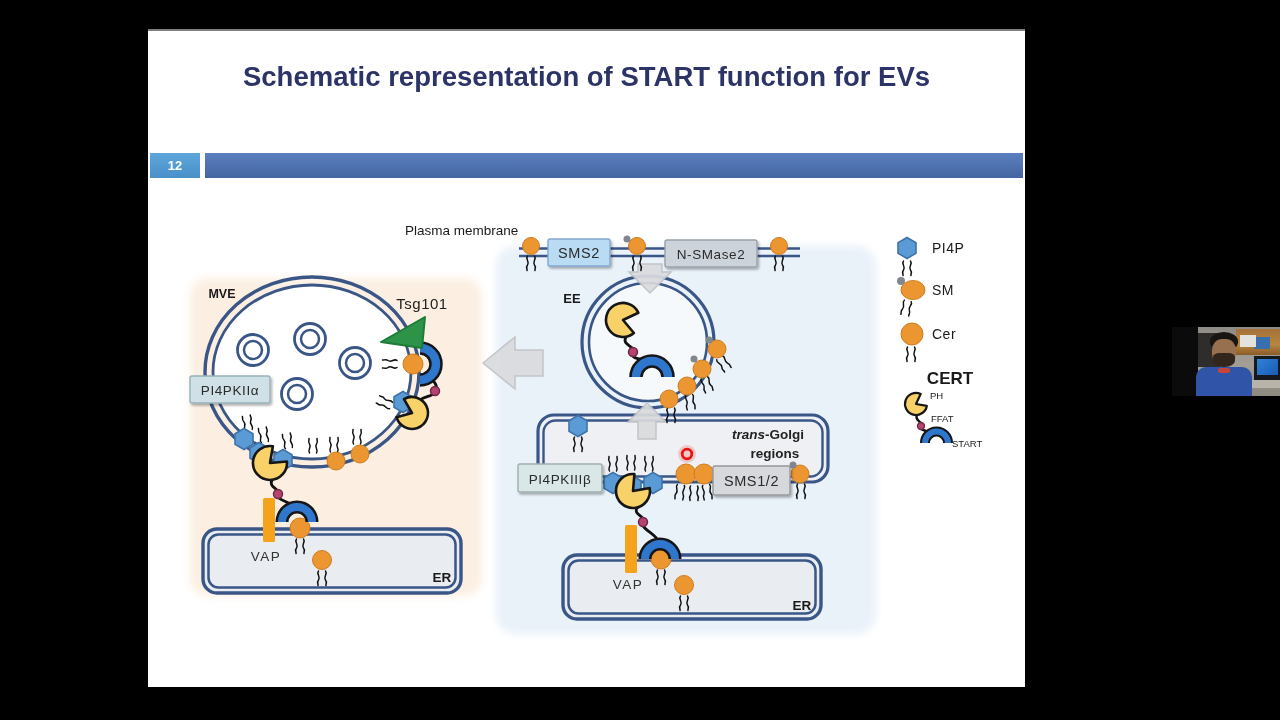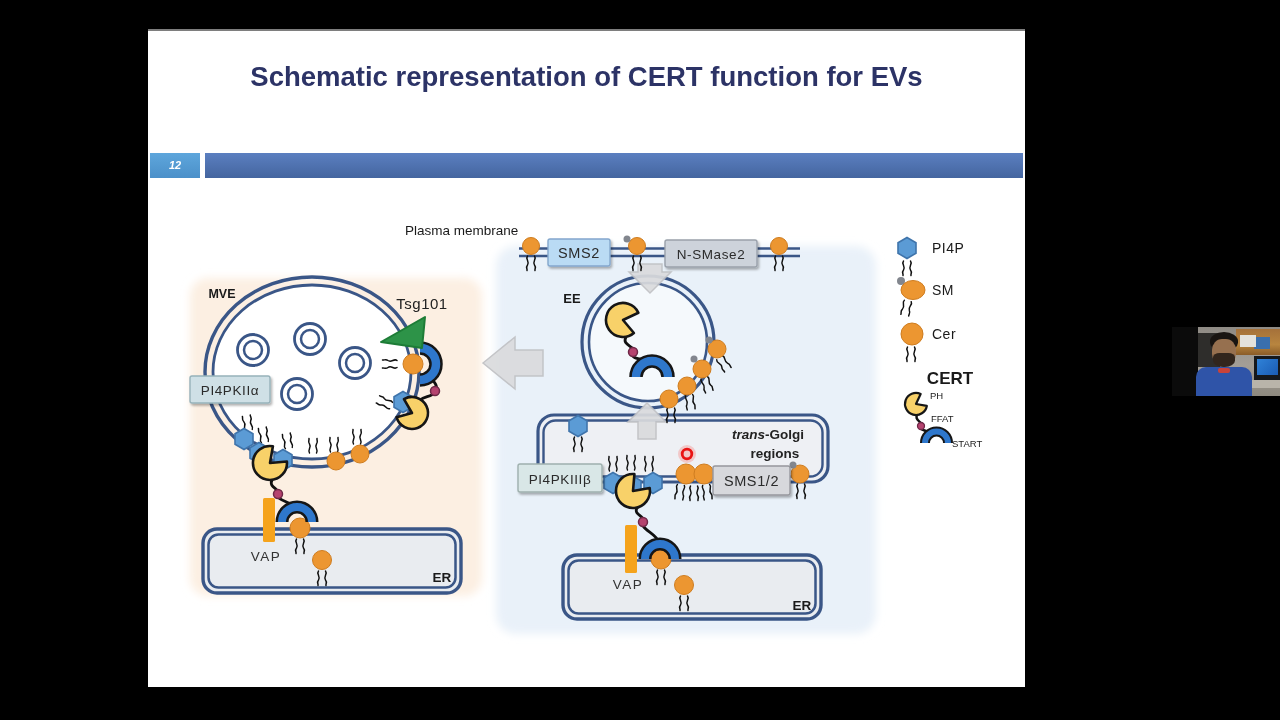--- a/index.html
+++ b/index.html
@@ -3,22 +3,22 @@
 <meta charset="utf-8">
 <style>
   html,body{margin:0;padding:0;background:#000;}
   .stage{position:relative;width:1280px;height:720px;background:#000;overflow:hidden;
          font-family:"Liberation Sans",sans-serif;}
   .slide{position:absolute;left:148px;top:29px;width:877px;height:658px;background:#fff;
          border-top:2px solid #7e7e7e;box-sizing:border-box;}
   .slide-title{position:absolute;top:24px;left:0;width:100%;text-align:center;
                font-size:27.5px;font-weight:700;line-height:43px;color:#2c3366;letter-spacing:0px;}
   .page-badge{position:absolute;left:2px;top:122px;width:50px;height:25px;
-              background:linear-gradient(180deg,#5ea6dc,#4b90c9);color:#fff;font-size:11px;
-              font-weight:700;text-align:center;line-height:25px;font-style:italic;}
+              background:linear-gradient(180deg,#5ea6dc,#4b90c9);color:#fff;font-size:13px;
+              font-weight:700;text-align:center;line-height:25px;}
   .accent-bar{position:absolute;left:57px;top:122px;width:818px;height:25px;
               background:linear-gradient(180deg,#5b7fc0,#44659f);}
   .diagram-svg{position:absolute;left:0;top:0;width:877px;height:658px;}
   svg text{font-family:"Liberation Sans",sans-serif;fill:#1a1a1a;}
   .t-plain{font-size:13.5px;}
   .t-bold{font-weight:700;}
   .t-box{font-size:13.5px;fill:#2b2b2b;letter-spacing:0.6px;}
   .t-leg{font-size:14px;letter-spacing:0.5px;}
   .t-small{font-size:9.5px;}
   .t-cert{font-size:17px;font-weight:600;}
@@ -43,21 +43,21 @@
   .wc-collar{position:absolute;left:46px;top:41px;width:12px;height:5px;background:#c8433a;border-radius:2px;}
 </style>
 </head>
 <body>
 
 <div class="stage">
 
   <div class="slide">
 
     <div class="slide-title">
-      <div>Schematic representation of CERT function for EVs</div>
+      <div>Schematic representation of START function for EVs</div>
     </div>
     <div class="page-badge">12</div>
     <div class="accent-bar"></div>
 
     <svg class="diagram-svg" viewBox="148 29 877 658">
       <defs>
         <filter id="ds" x="-30%" y="-30%" width="160%" height="160%">
           <feDropShadow dx="1.5" dy="2" stdDeviation="1.2" flood-color="#000000" flood-opacity="0.3"></feDropShadow>
         </filter>
         <filter id="soft" x="-20%" y="-20%" width="140%" height="140%">

